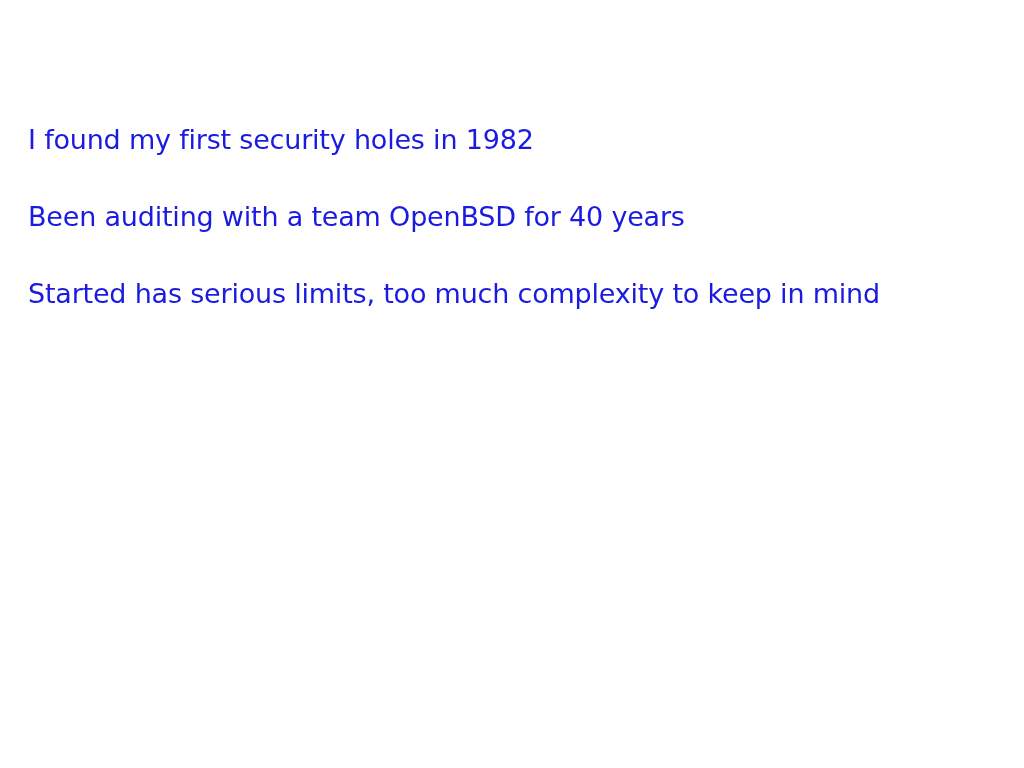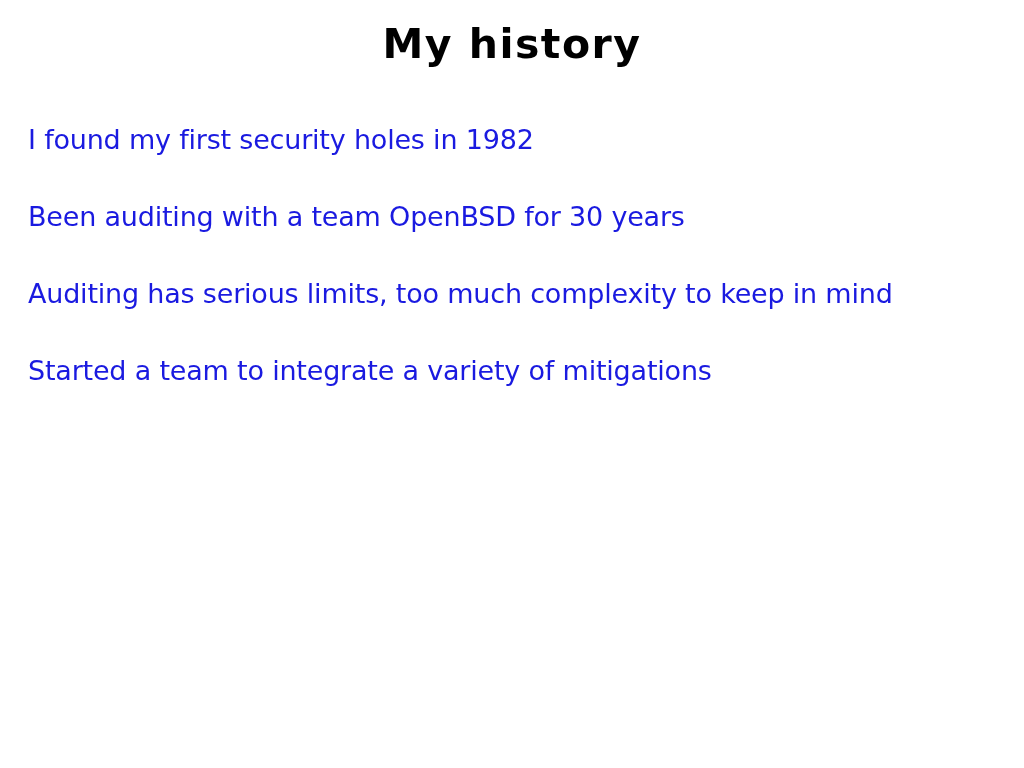--- a/index.html
+++ b/index.html
@@ -65,22 +65,20 @@
   
   .body-line.l1 { margin-bottom: 43px; }
   .body-line.l2 { margin-bottom: 43px; }
   .body-line.l3 { margin-bottom: 43px; }
 </style>
 </head>
 <body>
 
 <div class="slide" style="background: rgb(255, 255, 255);">
 
-  <div class="slide-title" style="color: rgb(0, 0, 0);">My history</div>
 
   <div class="body-block">
     <p class="body-line l1" style="color: rgb(26, 26, 224);">I found my first security holes in 1982</p>
-    <p class="body-line l2" style="color: rgb(26, 26, 224);">Been auditing with a team OpenBSD for 30 years</p>
-    <p class="body-line l3" style="color: rgb(26, 26, 224);">Auditing has serious limits, too much complexity to keep in mind</p>
-    <p class="body-line l4" style="color: rgb(26, 26, 224);">Started a team to integrate a variety of mitigations</p>
+    <p class="body-line l2" style="color: rgb(26, 26, 224);">Been auditing with a team OpenBSD for 40 years</p>
+    <p class="body-line l3" style="color: rgb(26, 26, 224);">Started has serious limits, too much complexity to keep in mind</p>
   </div>
 
 </div>
 
 </body></html>

